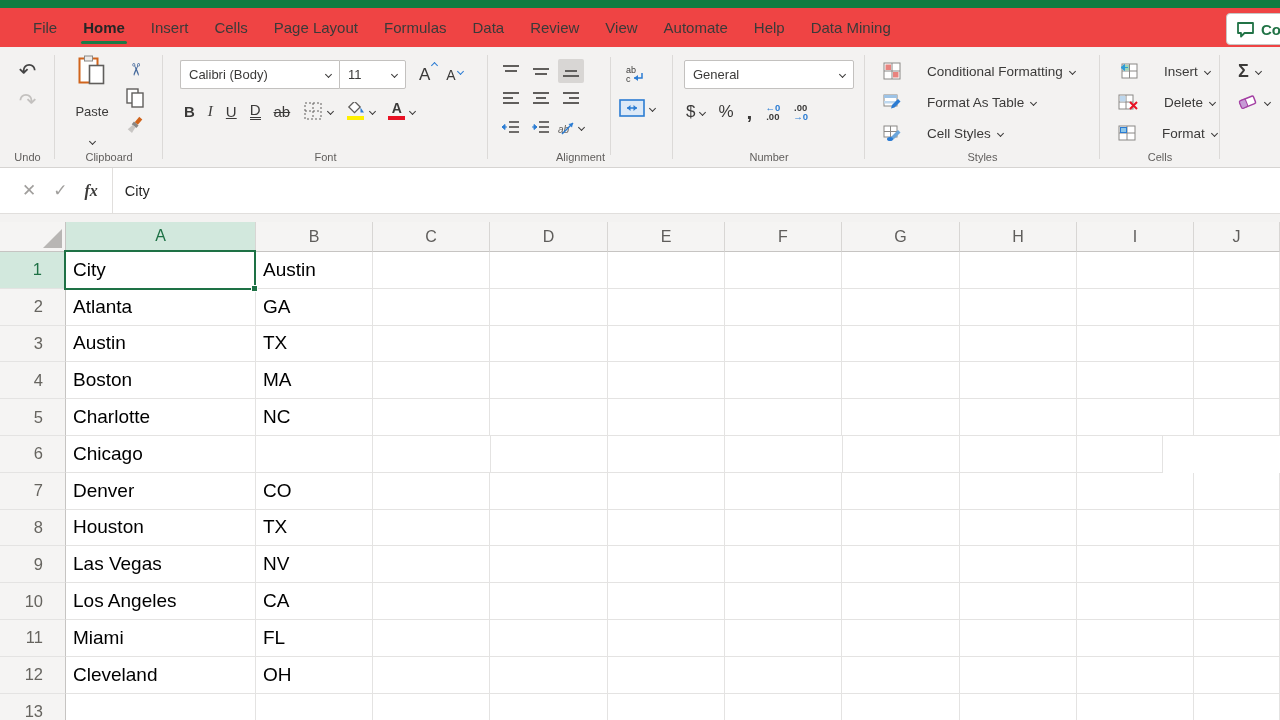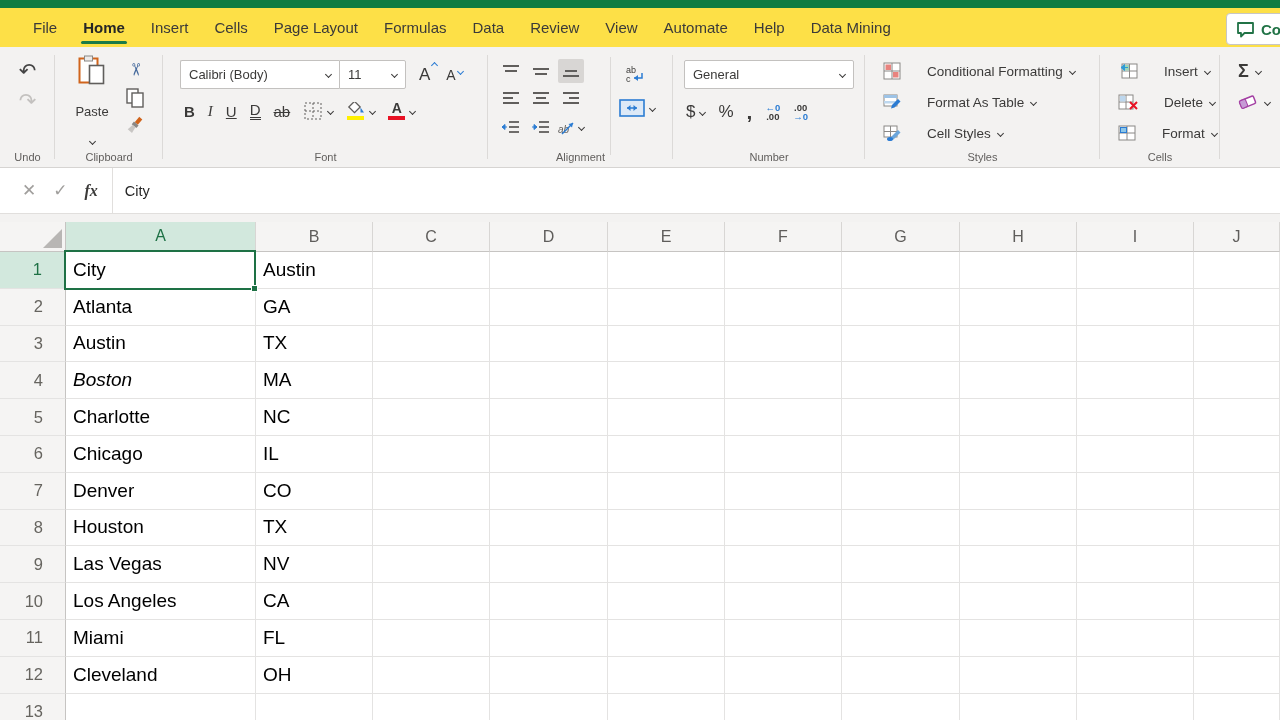--- a/index.html
+++ b/index.html
@@ -4,21 +4,21 @@
 <style>
   * { margin:0; padding:0; box-sizing:border-box; }
   html,body { width:1280px; height:720px; overflow:hidden; background:#F3F2F1;
               font-family:"Liberation Sans", sans-serif; position:relative; }
   .abs { position:absolute; }
 
   
   #title-strip { left:0; top:0; width:1280px; height:8px; background:#107C41; }
 
   
-  #tab-bar { left:0; top:8px; width:1280px; height:39px; background:#fde047;
+  #tab-bar { left:0; top:8px; width:1280px; height:39px; background:#ef4444;
              display:flex; align-items:stretch; padding-left:20px; }
   .tab { display:flex; align-items:center; padding:0 13px; font-size:15px; color:#3B3A39;
          position:relative; cursor:default; white-space:nowrap; }
   .tab.active { font-weight:bold; color:#262626; }
   .tab.active::after { content:""; position:absolute; left:11px; right:11px; bottom:3px;
                        height:3px; border-radius:2px; background:#1B7B47; }
   #comments-btn { position:absolute; left:1226px; top:5px; height:32px; width:70px;
                   background:#fff; border:1px solid #C8C6C4; border-radius:4px;
                   display:flex; align-items:center; gap:6px; padding-left:9px; }
   #comments-btn span.lbl { color:#217346; font-size:15px; font-weight:bold; }
@@ -548,21 +548,21 @@
         <div class="cell" style="width: 118px;"></div>
         <div class="cell" style="width: 117px;"></div>
         <div class="cell" style="width: 117px;"></div>
         <div class="cell" style="width: 118px;"></div>
         <div class="cell" style="width: 117px;"></div>
         <div class="cell" style="width: 117px;"></div>
         <div class="cell" style="width: 86px;"></div>
       </div>
       <div class="gridrow">
         <div class="rowhdr">4</div>
-        <div class="cell" style="width: 190px; font-style: italic;">Boston</div>
+        <div class="cell" style="width: 190px;">Boston</div>
         <div class="cell" style="width: 117px;">MA</div>
         <div class="cell" style="width: 117px;"></div>
         <div class="cell" style="width: 118px;"></div>
         <div class="cell" style="width: 117px;"></div>
         <div class="cell" style="width: 117px;"></div>
         <div class="cell" style="width: 118px;"></div>
         <div class="cell" style="width: 117px;"></div>
         <div class="cell" style="width: 117px;"></div>
         <div class="cell" style="width: 86px;"></div>
       </div>
@@ -575,21 +575,20 @@
         <div class="cell" style="width: 117px;"></div>
         <div class="cell" style="width: 117px;"></div>
         <div class="cell" style="width: 118px;"></div>
         <div class="cell" style="width: 117px;"></div>
         <div class="cell" style="width: 117px;"></div>
         <div class="cell" style="width: 86px;"></div>
       </div>
       <div class="gridrow">
         <div class="rowhdr">6</div>
         <div class="cell" style="width: 190px;">Chicago</div>
-        <div class="cell" style="width: 117px;">IL</div>
         <div class="cell" style="width: 117px;"></div>
         <div class="cell" style="width: 118px;"></div>
         <div class="cell" style="width: 117px;"></div>
         <div class="cell" style="width: 117px;"></div>
         <div class="cell" style="width: 118px;"></div>
         <div class="cell" style="width: 117px;"></div>
         <div class="cell" style="width: 117px;"></div>
         <div class="cell" style="width: 86px;"></div>
       </div>
       <div class="gridrow">

